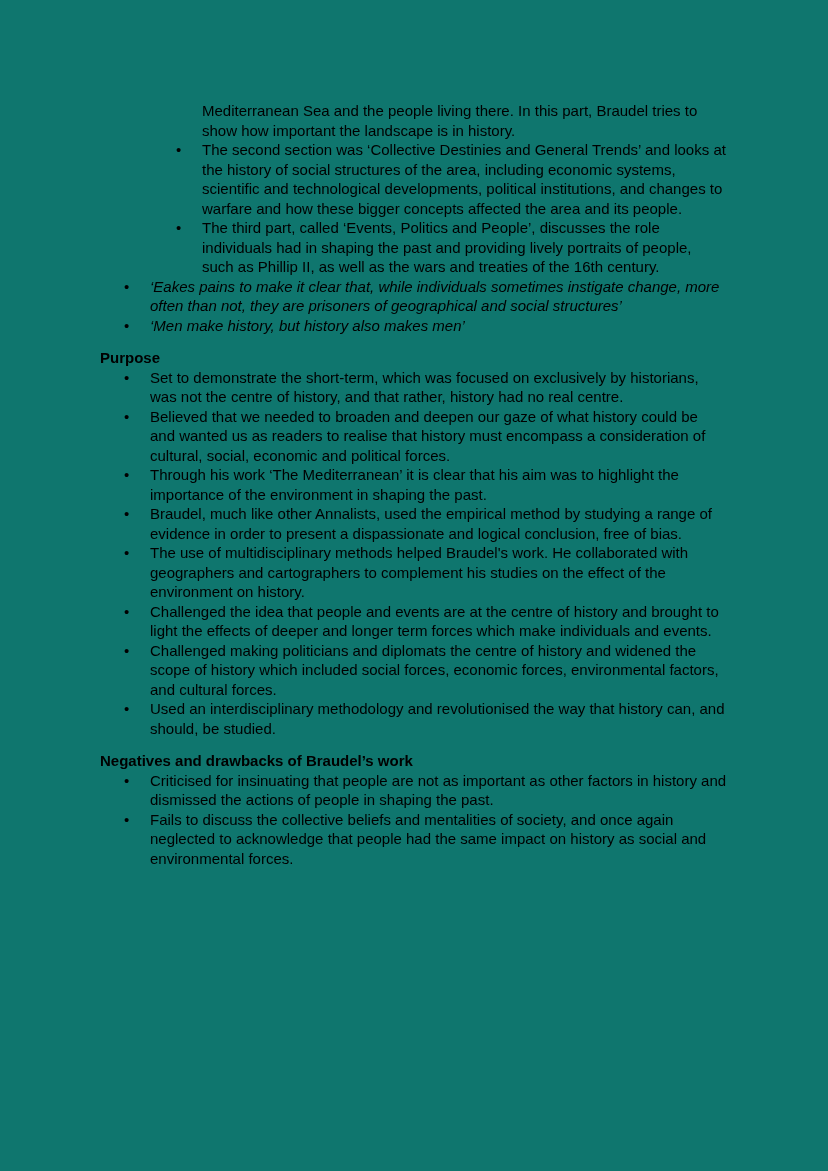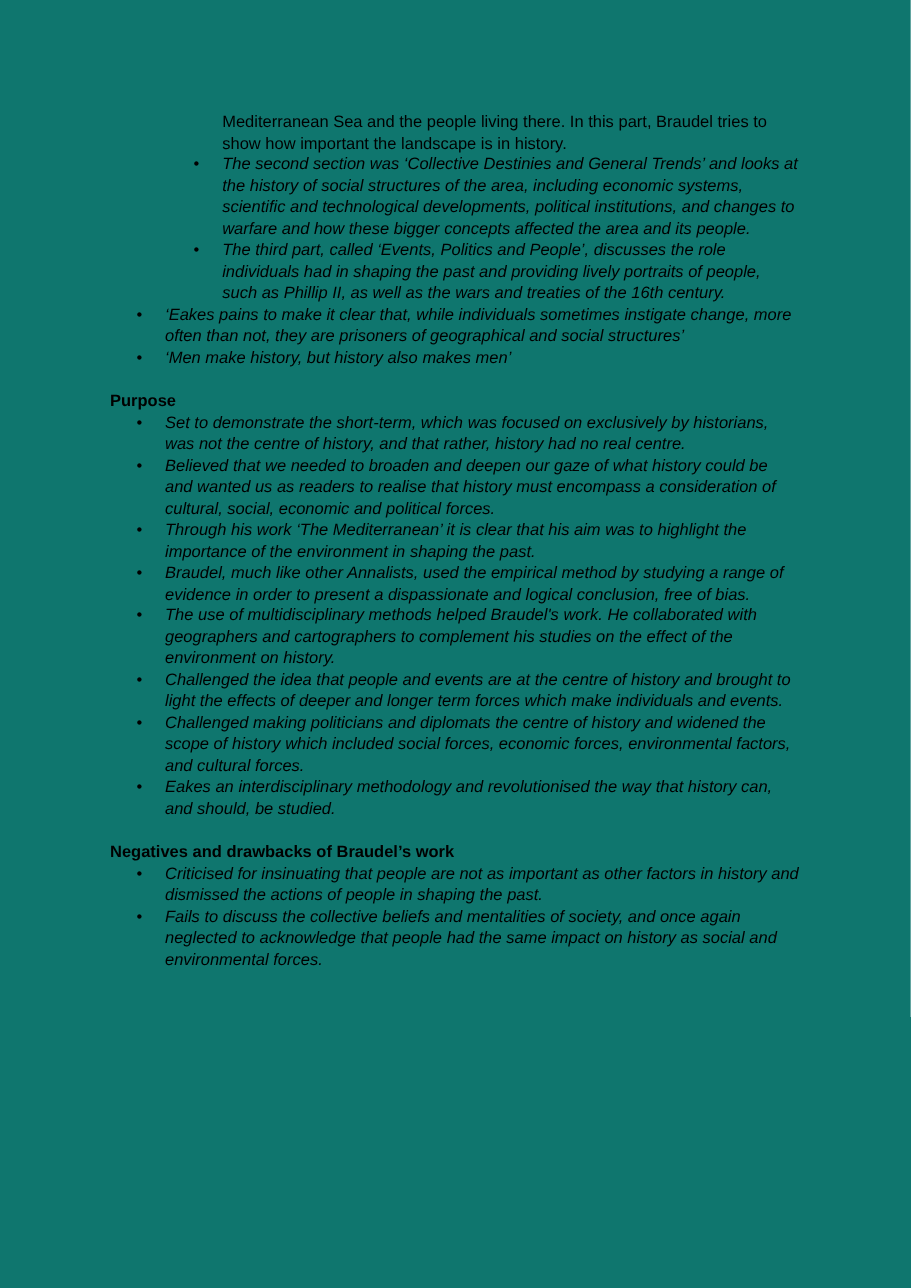--- a/index.html
+++ b/index.html
@@ -19,36 +19,35 @@
     overflow: hidden;
   }
   .content {
     position: absolute;
     left: 100px;
     top: 101px;
     width: 627px;
   }
   .heading {
     font-weight: bold;
-    margin-top: 20px;
+    margin-top: 13px;
   }
   .item {
     display: flex;
     align-items: flex-start;
   }
   .item.l1 { padding-left: 24px; }
   .item.l2 { padding-left: 76px; }
   .item .bullet {
     flex: none;
     width: 26px;
     text-align: left;
   }
   .item .text {
     flex: 1 1 auto;
-    font-style: italic;
   }
   .item.italic .text {
     font-style: italic;
   }
   .para.l2 {
     padding-left: 102px;
   }
 </style>
 </head>
 <body>
@@ -96,21 +95,21 @@
       <div class="item l1">
         <span class="bullet">•</span>
         <span class="text">Challenged the idea that people and events are at the centre of history and brought to light the effects of deeper and longer term forces which make individuals and events.</span>
       </div>
       <div class="item l1">
         <span class="bullet">•</span>
         <span class="text">Challenged making politicians and diplomats the centre of history and widened the scope of history which included social forces, economic forces, environmental factors, and cultural forces.</span>
       </div>
       <div class="item l1">
         <span class="bullet">•</span>
-        <span class="text">Eakes an interdisciplinary methodology and revolutionised the way that history can, and should, be studied.</span>
+        <span class="text">Used an interdisciplinary methodology and revolutionised the way that history can, and should, be studied.</span>
       </div>
       <div class="heading">Negatives and drawbacks of Braudel’s work</div>
       <div class="item l1">
         <span class="bullet">•</span>
         <span class="text">Criticised for insinuating that people are not as important as other factors in history and dismissed the actions of people in shaping the past.</span>
       </div>
       <div class="item l1">
         <span class="bullet">•</span>
         <span class="text">Fails to discuss the collective beliefs and mentalities of society, and once again neglected to acknowledge that people had the same impact on history as social and environmental forces.</span>
       </div>

